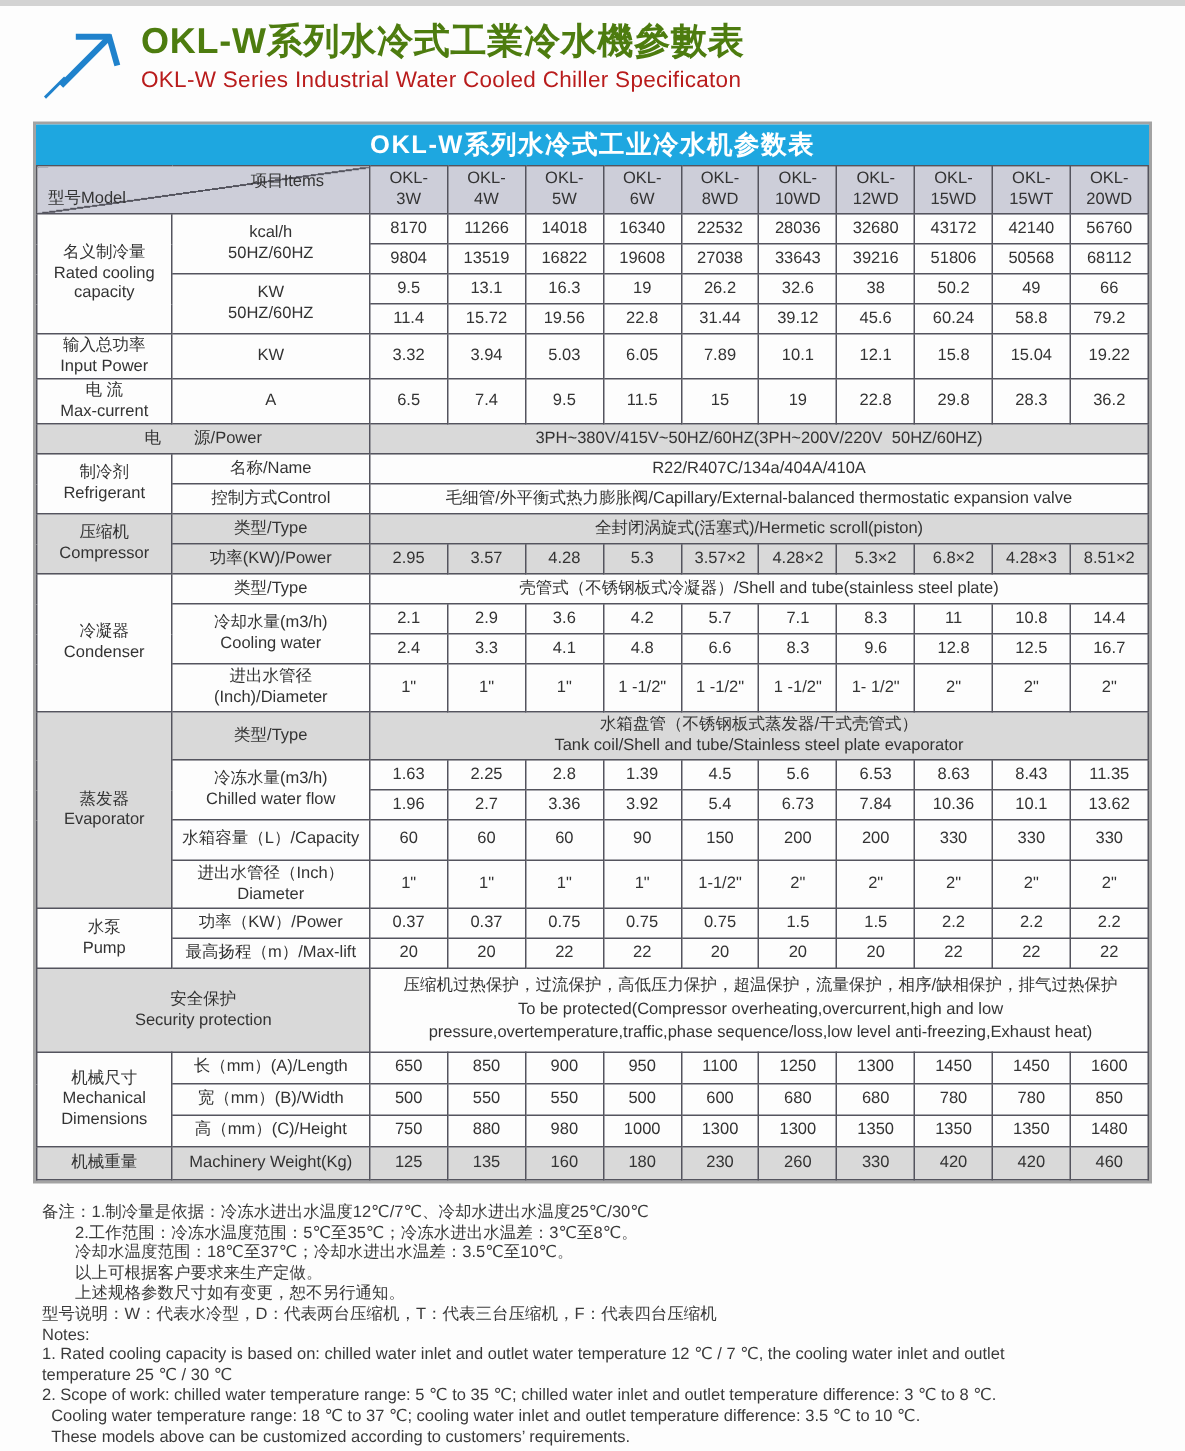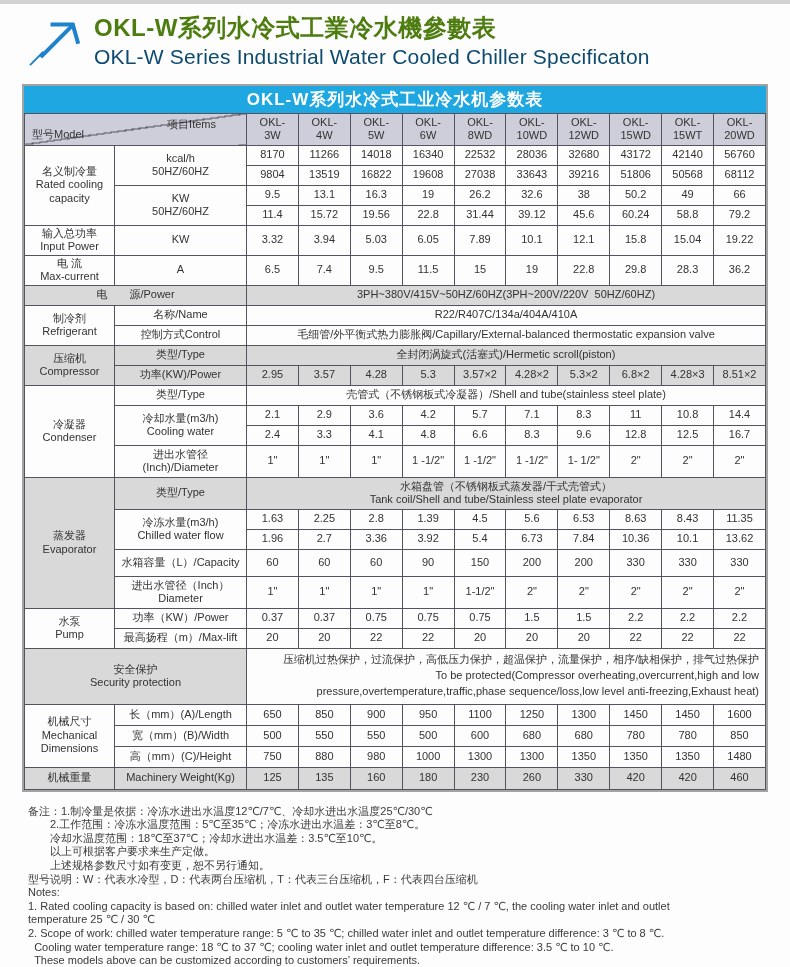--- a/index.html
+++ b/index.html
@@ -5,36 +5,36 @@
   html,body{margin:0;padding:0;}
   body{
     width:790px;height:967px;position:relative;overflow:hidden;
     background:#fdfdfd;
     font-family:"Liberation Sans","DejaVu Sans",sans-serif;
   }
   .top-strip{position:absolute;top:0;left:0;width:790px;height:4px;background:#d3d3d3;}
   .page-header{display:flex;align-items:flex-start;gap:12px;margin:14px 0 0 28px;}
   .logo{width:54px;height:50px;flex:0 0 auto;margin-top:2px;}
   .title-cn{font-size:24px;font-weight:bold;color:#4d7c0f;line-height:1.15;letter-spacing:.5px;}
-  .title-en{font-size:21px;color:#0c4a6e;margin-top:3px;letter-spacing:.2px;}
+  .title-en{font-size:15px;color:#b91c1c;margin-top:3px;letter-spacing:.2px;}
 
   .table-wrap{margin:15px 22px 0 22px;border:2px solid #a3a3a3;}
   .banner{
     background:var(--banner-bg,#1ea7e0);color:#fff;text-align:center;
     font-size:17px;font-weight:bold;height:27px;line-height:27px;letter-spacing:1px;
   }
   table{width:100%;border-collapse:collapse;table-layout:fixed;}
   td{
     border:1px solid #54545e;font-size:11px;color:#333;text-align:center;
     vertical-align:middle;padding:1px 2px;white-space:pre-wrap;line-height:1.22;
   }
   td.c-model,td.c-diag{background:var(--header-row-bg,#cdced9);}
   tr.gray td,td.gray{background:var(--gray-row-bg,#d9d9d9);}
   tr.light td{border-top-color:#9a9aa2;}
-  td.c-spanleft{text-align:right;padding:3px 6px 3px 8px;line-height:1.45;}
+  td.c-spanleft{text-align:center;padding:3px 6px 3px 8px;line-height:1.45;}
   td.c-diag{
     position:relative;
     background-image:linear-gradient(to bottom right,
       transparent calc(50% - 0.6px),#54545e calc(50% - 0.6px),
       #54545e calc(50% + 0.6px),transparent calc(50% + 0.6px));
   }
   .corner-model{position:absolute;left:7px;bottom:3px;}
   .corner-items{position:absolute;right:30px;top:4px;}
 
   .notes{margin:13px 22px 0 28px;font-size:11px;line-height:13.6px;color:#3a3a3a;}

